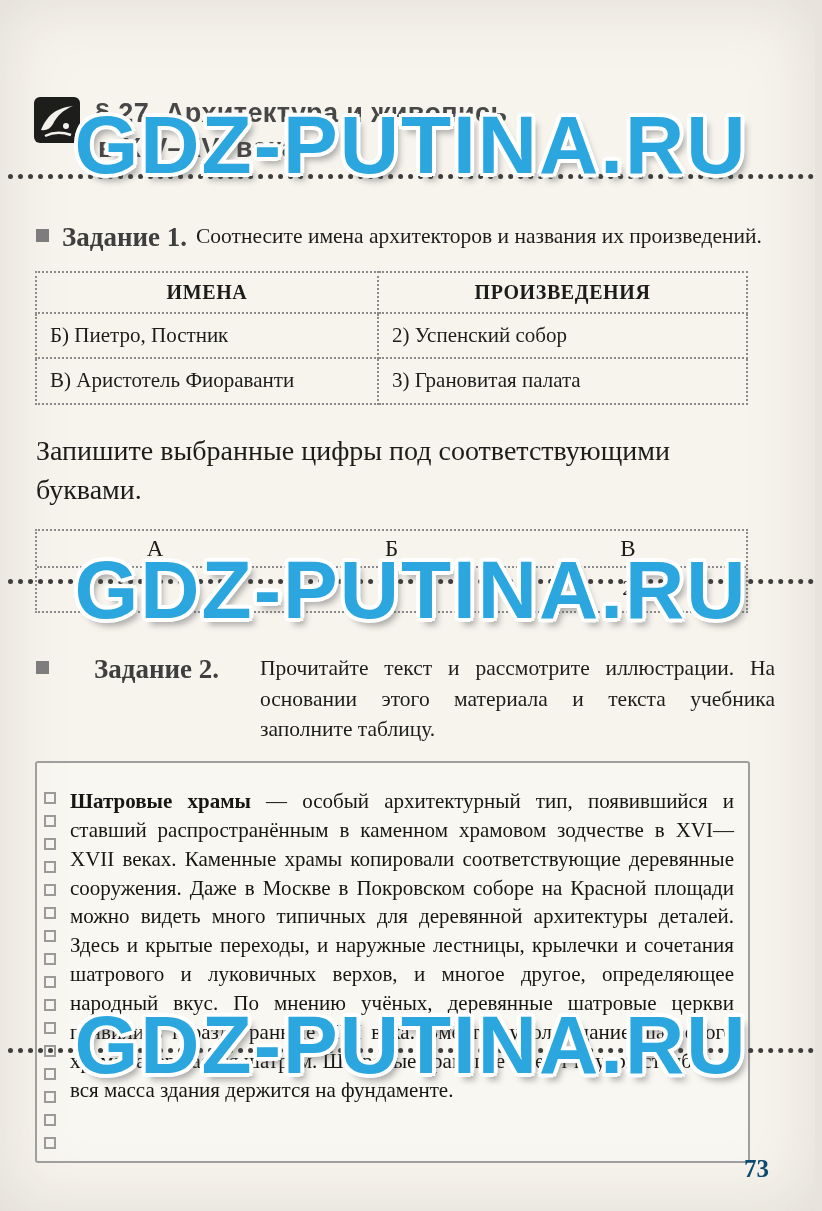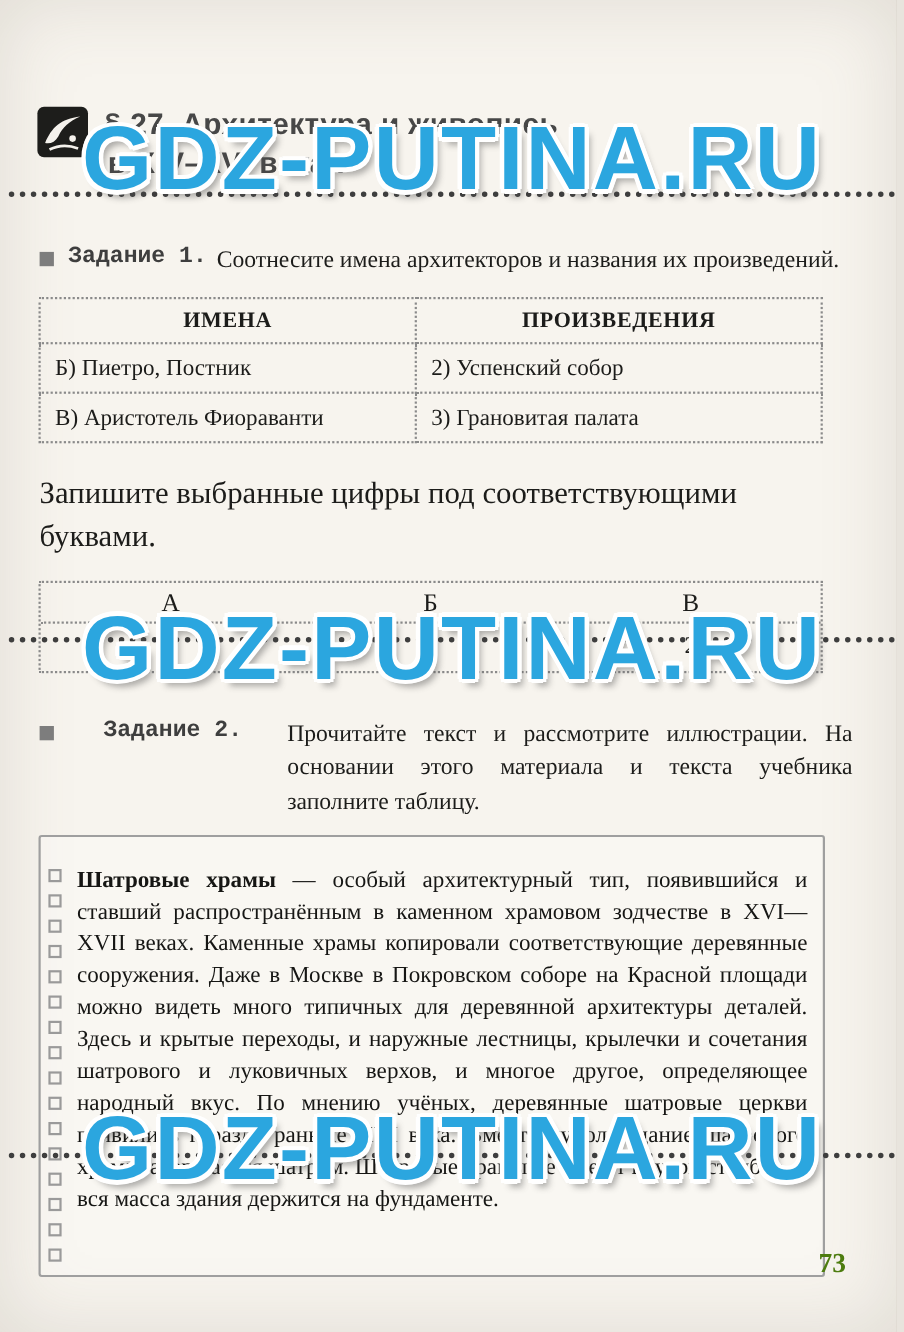--- a/index.html
+++ b/index.html
@@ -31,21 +31,21 @@
       -3px -3px 0 #fff,3px -3px 0 #fff,-3px 3px 0 #fff,3px 3px 0 #fff,
       -4px 0 0 #fff,4px 0 0 #fff,0 -4px 0 #fff,0 4px 0 #fff,
       5px 7px 6px rgba(80,80,80,.45);
   }
 
   
   .task{display:flex;align-items:flex-start;margin:0 40px 0 36px;}
   .task1{margin-top:56px;}
   .task2{margin-top:40px;gap:32px;}
   .bullet{width:13px;height:13px;background:#7d7d7d;margin-top:8px;flex:0 0 auto;}
-  .task-label{font-family:Liberation Mono, monospace;font-weight:700;font-size:21px;
+  .task-label{font-family:Liberation Serif, serif;font-weight:700;font-size:27px;
     color:#3e3e3e;margin:1px 9px 0 13px;white-space:nowrap;}
   .task-text{margin:0;font-size:21.5px;line-height:1.42;text-align:justify;flex:1;}
 
   
   .match-table{border-collapse:collapse;table-layout:fixed;width:713px;
     margin:18px 0 0 35px;font-size:21px;}
   .match-table col.c1{width:342px;}
   .match-table th,.match-table td{border:2px dotted #8a8a8a;}
   .match-table th{font-weight:700;font-size:20px;padding:8px 6px;letter-spacing:.6px;text-align:center;}
   .match-table td{padding:8px 10px 8px 13px;vertical-align:middle;line-height:1.3;}
@@ -62,21 +62,21 @@
   
   .passage-box{display:flex;width:715px;margin:16px 0 0 35px;
     border:2px solid #9f9f9f;border-radius:3px;
     padding:24px 12px 12px 0;box-sizing:border-box;background:rgba(255,255,255,.25);}
   .decor-squares{display:flex;flex-direction:column;gap:11px;padding:5px 7px 0 7px;flex:0 0 auto;}
   .sq{width:8px;height:8px;border:2px solid #9a9a9a;background:transparent;}
   .passage{margin:0 2px 0 7px;font-size:21px;line-height:1.38;text-align:justify;color:#161614;}
   .passage b{font-weight:700;}
 
   
-  .page-number{position:absolute;right:46px;bottom:48px;font-size:25px;font-weight:700;color:#4d7c0f;}
+  .page-number{position:absolute;right:46px;bottom:28px;font-size:25px;font-weight:700;color:#0c4a6e;}
 </style>
 </head>
 <body>
 
 <div class="page">
 
   <div class="header-row">
     <div class="section-icon">
       <svg viewBox="0 0 48 48" width="48" height="48" aria-hidden="true">
         <rect x="1" y="1" width="46" height="46" rx="6" fill="#1d1d1b"></rect>

